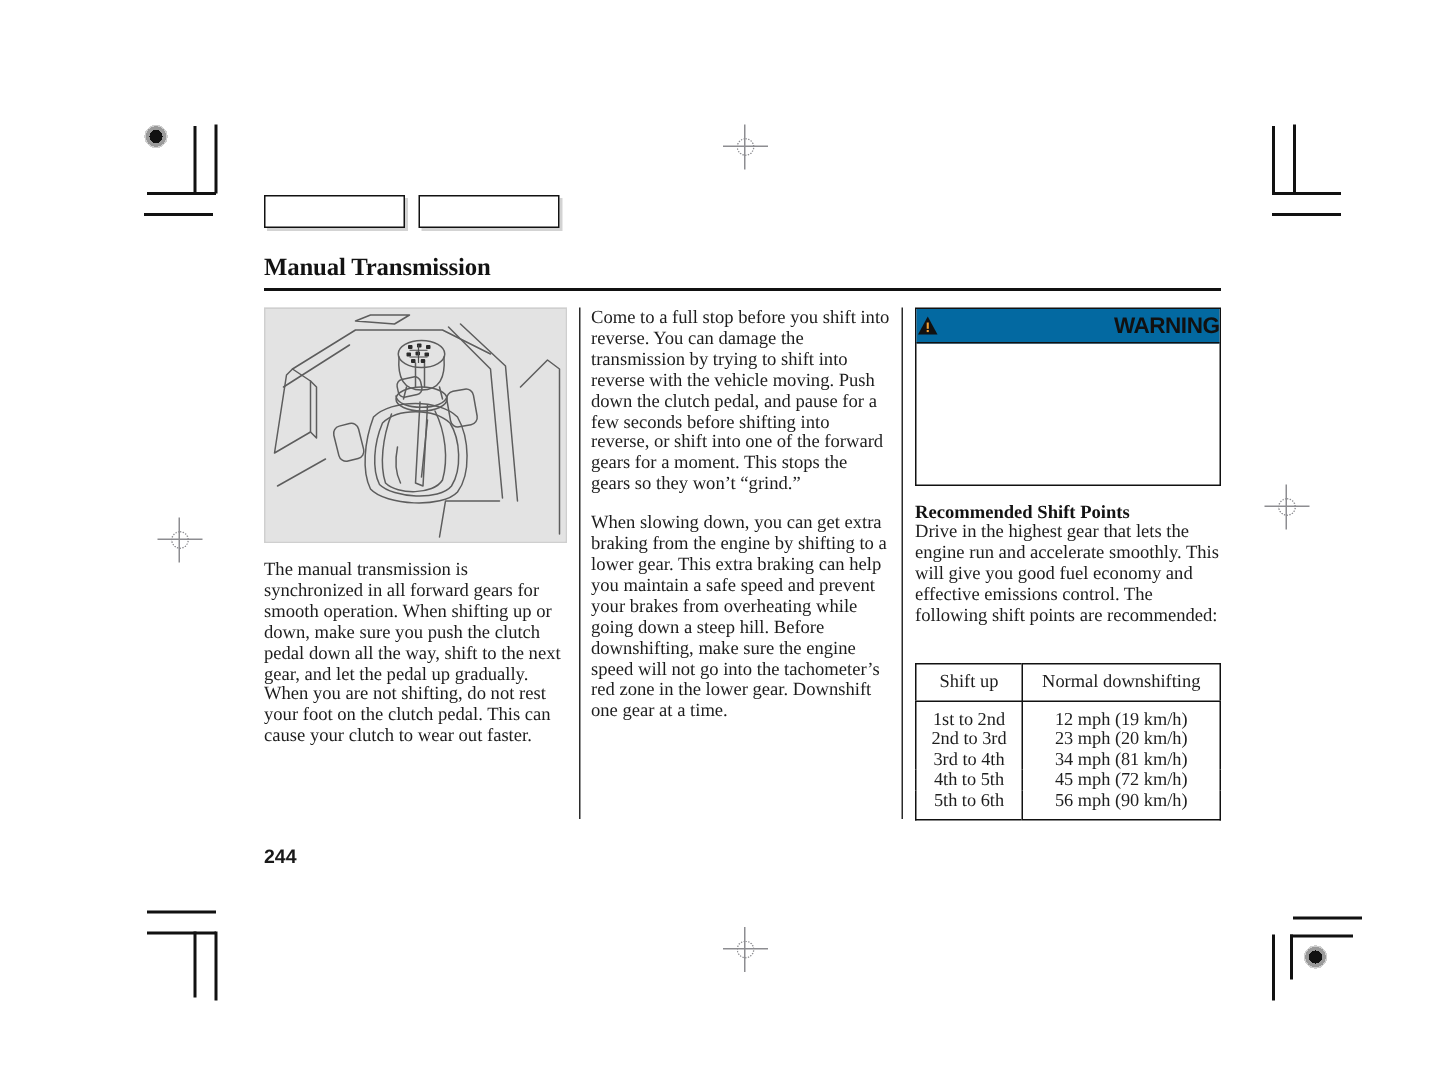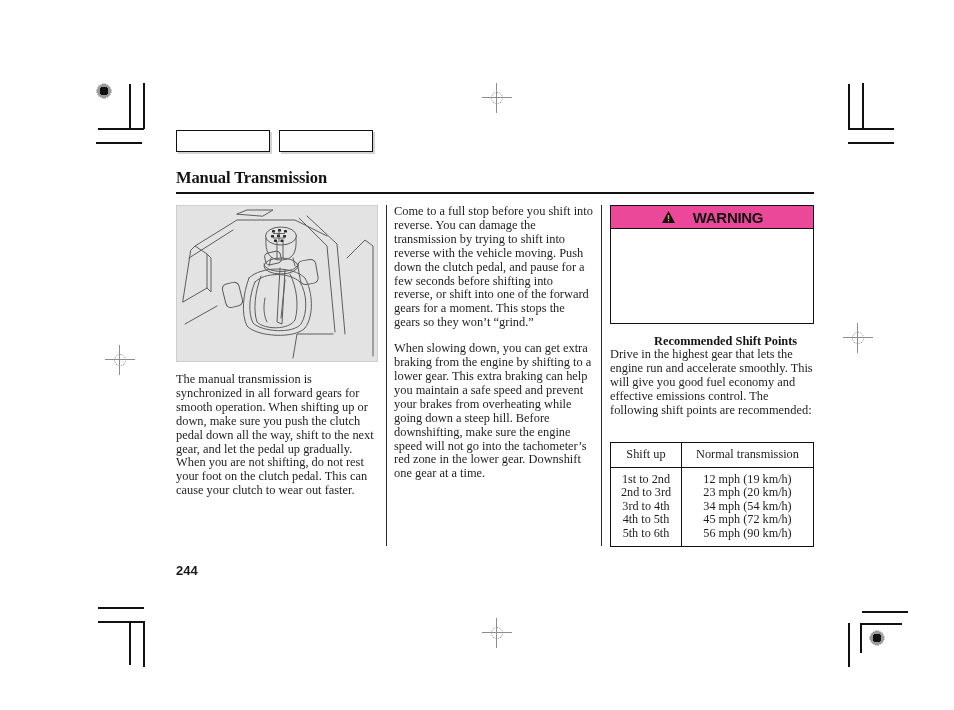--- a/index.html
+++ b/index.html
@@ -140,25 +140,25 @@
   .fig-caption { margin-top: 11px; }
 
   
   .warn-box {
     width: 204px;
     border: 1.4px solid #111;
     box-sizing: border-box;
     background: #fff;
   }
   .warn-head {
-    background: #ec4899;
+    background: #0369a1;
     height: 22px;
     display: flex;
     align-items: center;
-    justify-content: center;
+    justify-content: space-between;
     gap: 17px;
     border-bottom: 1.4px solid #111;
   }
   .warn-tri {
     width: 15px; height: 14px;
     display: block;
   }
   .warn-label {
     font-family: "Liberation Sans", sans-serif;
     font-weight: bold;
@@ -171,21 +171,20 @@
     height: 94px;
   }
 
   .shift-heading {
     font-family: "Liberation Serif", serif;
     font-weight: bold;
     font-size: 12.4px;
     line-height: 14px;
     margin-top: 10px;
     color: #131313;
-    margin-left: 44px;
   }
   .shift-text {
     font-family: "Liberation Serif", serif;
     font-size: 12.4px;
     line-height: 13.9px;
     color: #1d1d1d;
   }
 
   
   .shift-table {
@@ -389,35 +388,35 @@
       <div class="warn-body"></div>
     </div>
 
     <div class="shift-heading">Recommended Shift Points</div>
     <div class="shift-text">Drive in the highest gear that lets the engine run and accelerate smoothly. This will give you good fuel economy and effective emissions control. The following shift points are recommended:</div>
 
     <table class="shift-table">
       <thead>
         <tr>
           <th class="c1">Shift up</th>
-          <th>Normal transmission</th>
+          <th>Normal downshifting</th>
         </tr>
       </thead>
       <tbody>
         <tr class="first">
           <td class="c1">1st to 2nd</td>
           <td>12 mph (19 km/h)</td>
         </tr>
         <tr>
           <td class="c1">2nd to 3rd</td>
           <td>23 mph (20 km/h)</td>
         </tr>
         <tr>
           <td class="c1">3rd to 4th</td>
-          <td>34 mph (54 km/h)</td>
+          <td>34 mph (81 km/h)</td>
         </tr>
         <tr>
           <td class="c1">4th to 5th</td>
           <td>45 mph (72 km/h)</td>
         </tr>
         <tr class="last">
           <td class="c1">5th to 6th</td>
           <td>56 mph (90 km/h)</td>
         </tr>
       </tbody>

